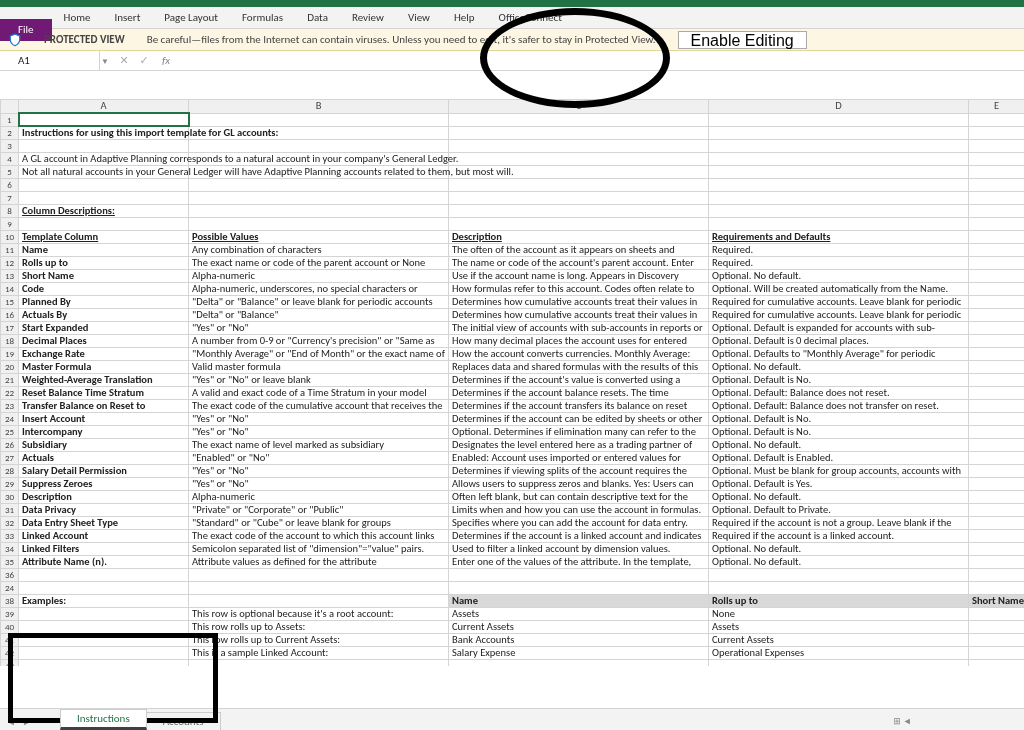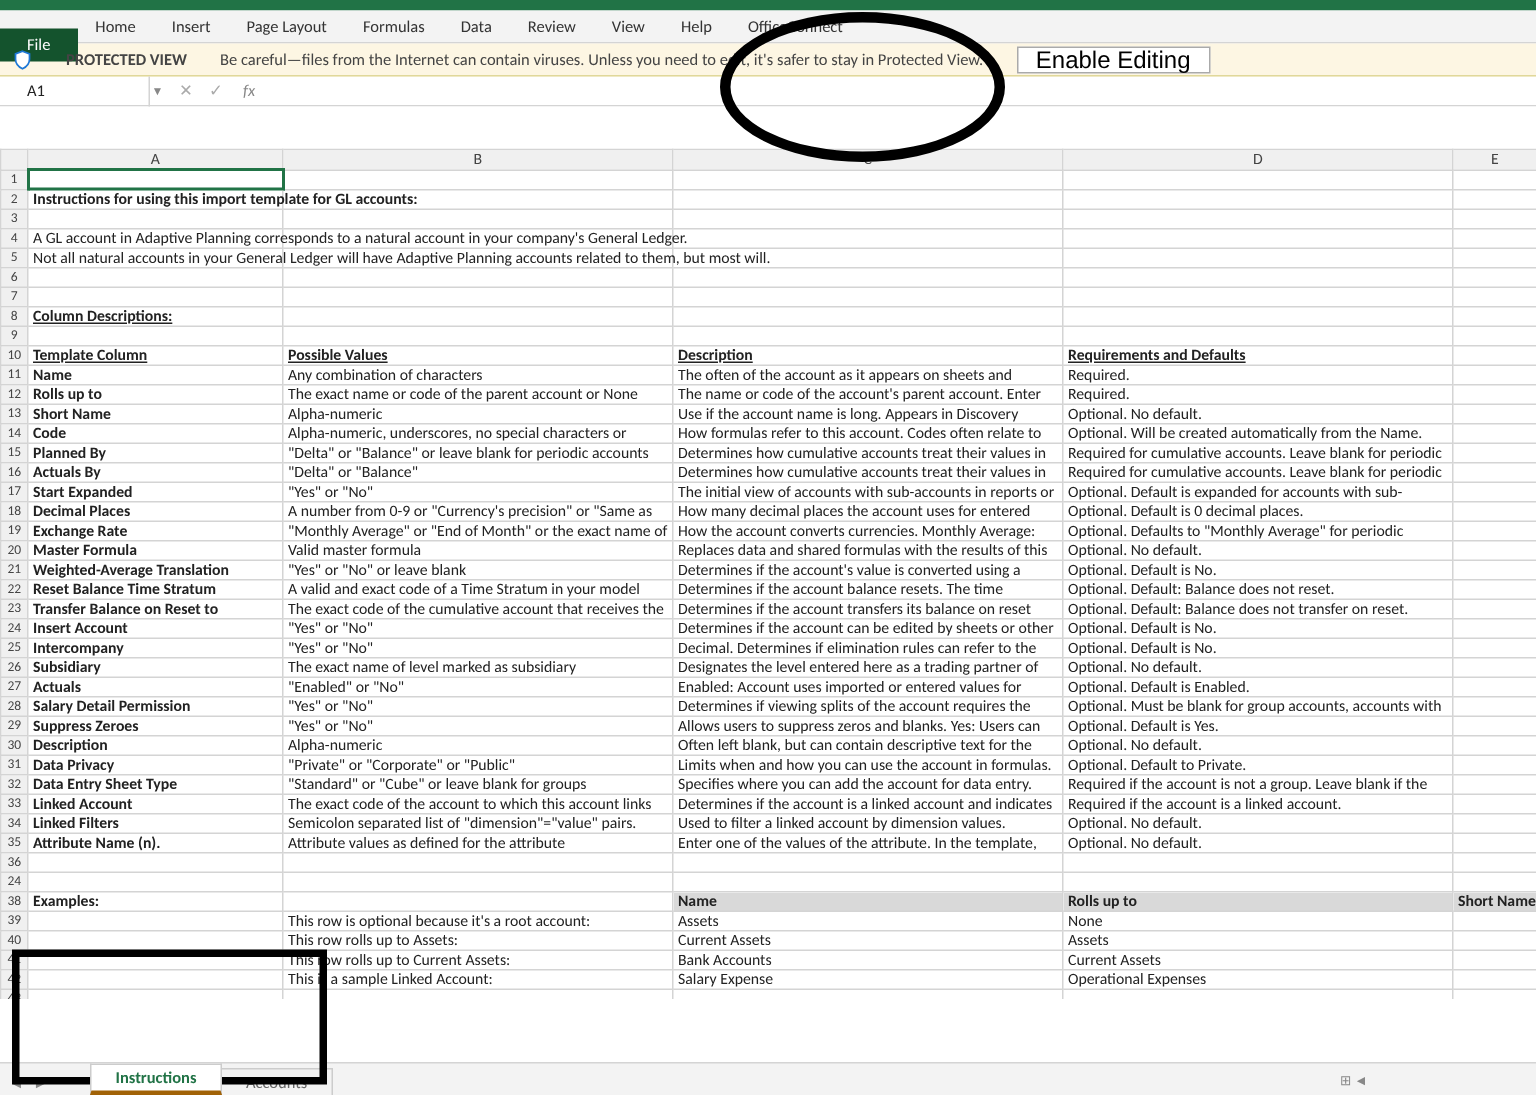--- a/index.html
+++ b/index.html
@@ -1,20 +1,20 @@
 <!DOCTYPE html>
 <html><head>
 <meta charset="utf-8">
 <style>
   * { box-sizing: border-box; margin: 0; padding: 0; }
   body { font-family: Calibri, Arial, sans-serif; font-size: 11px; background: #fff; overflow: hidden; width: 1024px; height: 730px; color: #222; }
   .titlebar { background: #217346; height: 7px; }
   .ribbon-tabs { display: flex; align-items: center; height: 22px; background: #f3f3f3; border-bottom: 1px solid #d4d4d4; }
   .ribbon-tab { padding: 0 12px; font-size: 11px; height: 22px; line-height: 22px; color: #333; cursor: pointer; }
-  .ribbon-tab.file { background: #14532d; color: #fff; padding: 0 18px; margin-top: 24px; }
+  .ribbon-tab.file { background: #701a75; color: #fff; padding: 0 18px; margin-top: 24px; }
   .protected-bar { background: #fdf6e3; border-bottom: 1px solid #e0d89a; height: 22px; display: flex; align-items: center; padding: 0 8px; gap: 22px; font-size: 11px; }
   .shield-icon { width: 14px; height: 14px; display: inline-block; }
   .shield-icon svg { width: 14px; height: 14px; }
   .pv-title { font-weight: bold; color: #444; }
   .pv-msg { color: #444; }
   .enable-btn { background: #fff; border: 1px solid #aaa; padding: 2px 12px; font-size: 16px; height: 18px; line-height: 13px; cursor: pointer; }
   .fx-row { display: flex; align-items: center; height: 20px; border-bottom: 1px solid #d4d4d4; padding-left: 12px; }
   .namebox { width: 88px; border-right: 1px solid #d4d4d4; padding: 0 6px; font-size: 11px; height: 20px; line-height: 20px; }
   .namebox-dd { width: 10px; color: #888; font-size: 8px; text-align:center; }
   .fx-btns { display: flex; gap: 4px; padding: 0 6px; color: #aaa; }
@@ -35,21 +35,21 @@
   col.rh { width: 18px; }
   col.cA { width: 170px; }
   col.cB { width: 260px; }
   col.cC { width: 260px; }
   col.cD { width: 260px; }
   col.cE { width: 56px; }
   .sheet-tabs { position: absolute; bottom: 0; left: 0; right: 0; height: 22px; background: #f3f3f3; border-top: 1px solid #d4d4d4; display: flex; align-items: flex-end; padding-left: 60px; }
   .nav-arrows { position: absolute; left: 4px; bottom: 2px; display: flex; gap: 2px; color: #888; }
   .nav-arrow { width: 14px; text-align: center; cursor: pointer; font-size: 10px; }
   .sheet-tab { padding: 2px 16px; font-size: 11px; border: 1px solid #ccc; border-bottom: none; background: #fff; margin-right: -1px; cursor: pointer; }
-  .sheet-tab.active { border-bottom: 3px solid #a16207; color: #217346; font-weight: bold; z-index: 2; }
+  .sheet-tab.active { border-bottom: 3px solid #404040; color: #217346; font-weight: normal; z-index: 2; }
   .sheet-tab.inactive { background: #f3f3f3; color: #666; margin-top: 28px; }
   .scroll-ind { position: absolute; right: 100px; bottom: 4px; display: flex; gap: 4px; align-items: center; color: #888; font-size: 9px; }
   .annot-oval { position: absolute; border: 7px solid #000; border-radius: 50%; pointer-events: none; }
   .annot-rect { position: absolute; border: 5px solid #000; pointer-events: none; }
 </style>
 </head>
 <body>
 
 <div class="titlebar"></div>
 
@@ -300,21 +300,21 @@
           <td class="bold">Insert Account</td>
           <td>"Yes" or "No"</td>
           <td>Determines if the account can be edited by sheets or other</td>
           <td>Optional. Default is No.</td>
           <td></td>
         </tr>
         <tr>
           <td class="rowhdr">25</td>
           <td class="bold">Intercompany</td>
           <td>"Yes" or "No"</td>
-          <td>Decimal. Determines if elimination rules can refer to the</td>
+          <td>Optional. Determines if elimination many can refer to the</td>
           <td>Optional. Default is No.</td>
           <td></td>
         </tr>
         <tr>
           <td class="rowhdr">26</td>
           <td class="bold">Subsidiary</td>
           <td>The exact name of level marked as subsidiary</td>
           <td>Designates the level entered here as a trading partner of</td>
           <td>Optional. No default.</td>
           <td></td>

